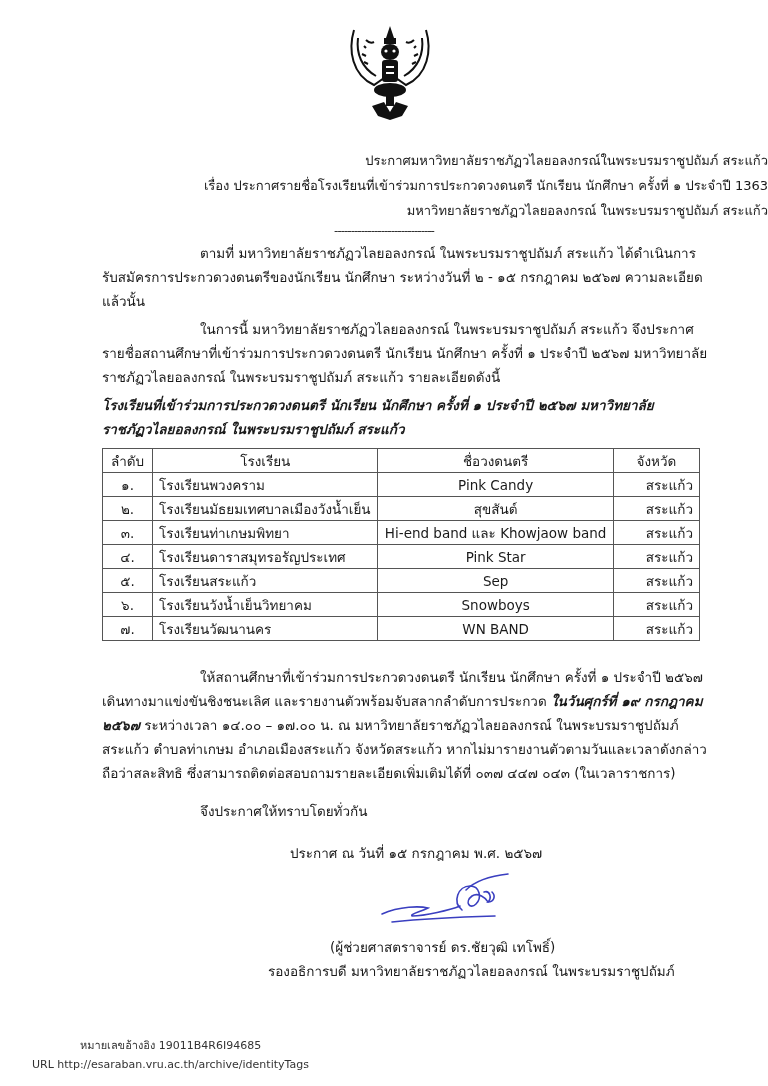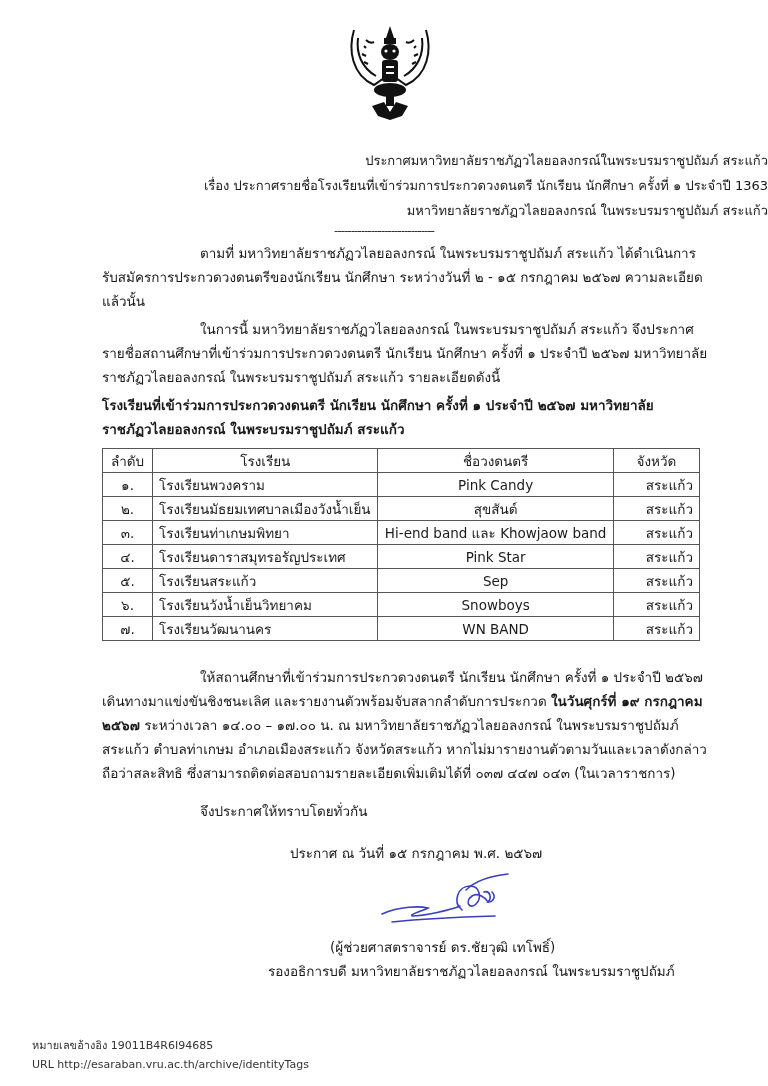--- a/index.html
+++ b/index.html
@@ -5,21 +5,21 @@
   html, body { margin: 0; padding: 0; background: #ffffff; }
   body {
     width: 768px; height: 1086px; position: relative; overflow: hidden;
     font-family: "DejaVu Sans", "Liberation Sans", sans-serif;
     color: #1a1a1a;
   }
   .abs { position: absolute; white-space: nowrap; }
   .garuda { position: absolute; left: 344px; top: 20px; width: 92px; height: 102px; }
   .head-line { font-size: 13px; text-align: right; left: 0; width: 768px; }
   .para { font-size: 13.5px; }
-  .bold { font-weight: bold; }
+  .bold { font-weight: bold; font-style: italic; }
   .sep { font-size: 12px; letter-spacing: -1px; text-align: center; left: 0; width: 768px; color: #333; }
   table.list {
     position: absolute; left: 102px; top: 448px; width: 598px;
     border-collapse: collapse; font-size: 13.5px;
   }
   table.list td, table.list th {
     border: 1px solid #555; height: 23px; padding: 0 6px; font-weight: normal;
   }
   table.list th { }
   td.c-no { width: 37px; text-align: center; }
@@ -148,14 +148,14 @@
     <path d="M12 50 C 40 47, 80 45, 115 44"></path>
     <path d="M82 38 C 72 30, 78 14, 90 14 C 100 14, 102 26, 96 32 C 90 38, 84 30, 92 24 C 98 20, 106 26, 108 30"></path>
     <path d="M86 18 C 96 8, 110 4, 128 2"></path>
     <path d="M104 20 C 110 18, 112 26, 108 30 C 114 30, 116 24, 112 20"></path>
   </g>
 </svg>
 
 <div class="abs para" style="left:330px; top:936px;">(ผู้ช่วยศาสตราจารย์ ดร.ชัยวุฒิ เทโพธิ์)</div>
 <div class="abs para" style="left:268px; top:960px;">รองอธิการบดี มหาวิทยาลัยราชภัฏวไลยอลงกรณ์ ในพระบรมราชูปถัมภ์</div>
 
-<div class="abs footer" style="top:1036px;">หมายเลขอ้างอิง 19011B4R6I94685</div>
+<div class="abs footer" style="top:1036px;margin-left:48px;">หมายเลขอ้างอิง 19011B4R6I94685</div>
 <div class="abs footer" style="top:1058px;">URL http://esaraban.vru.ac.th/archive/identityTags</div>
 
 </body></html>

